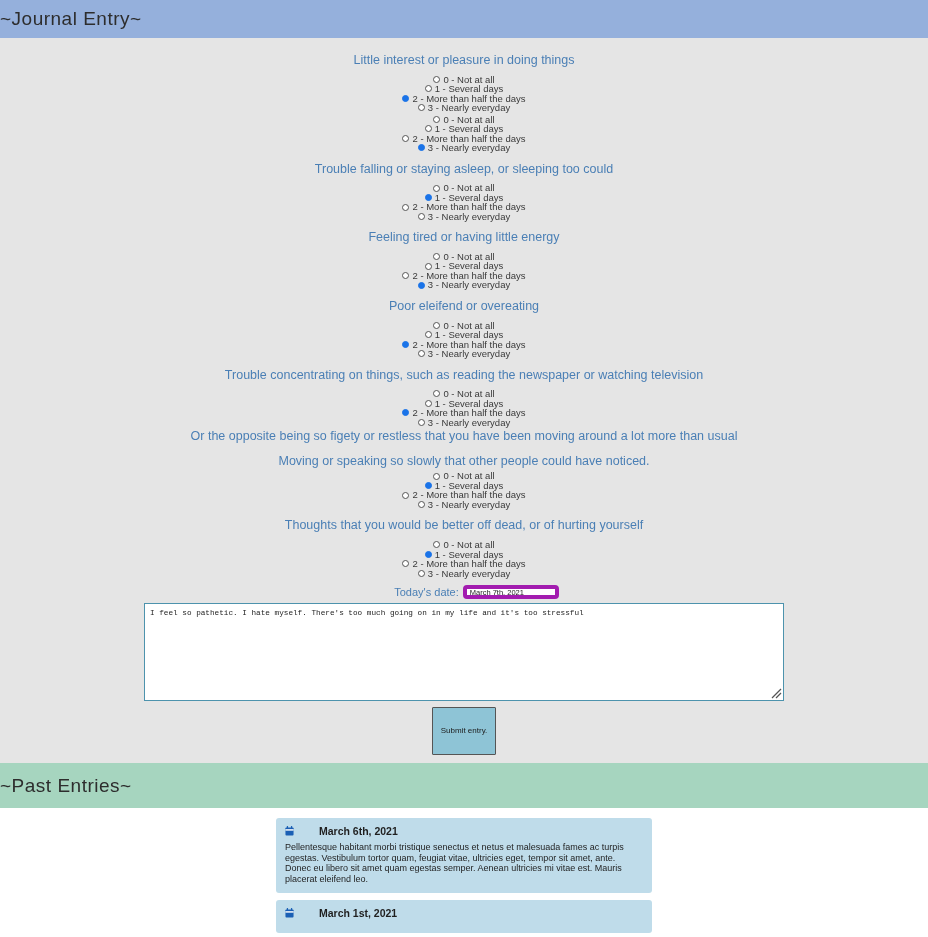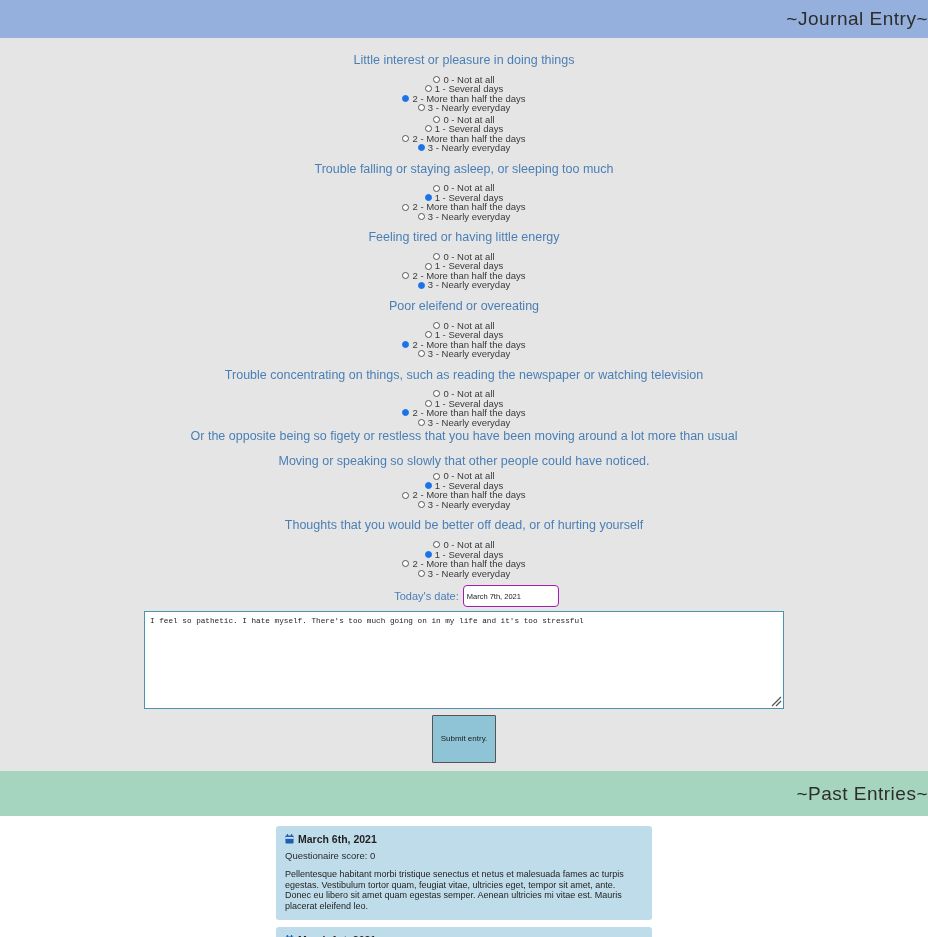--- a/index.html
+++ b/index.html
@@ -7,21 +7,21 @@
     margin: 0; padding: 0;
     width: 928px; height: 937px;
     overflow: hidden;
     background: #ffffff;
     font-family: "Liberation Sans", sans-serif;
   }
 
   
   .banner {
     width: 100%;
-    text-align: right;
+    text-align: left;
     font-weight: 400;
     letter-spacing: 0.5px;
     color: #2d2d2d;
   }
   .banner-journal {
     background: #95b0dc;
     height: 38px;
     line-height: 38px;
     font-size: 19px;
   }
@@ -84,25 +84,25 @@
     justify-content: center;
     align-items: center;
     margin-top: 7px;
     margin-bottom: 4px;
     font-size: 11px;
     color: #4a7fb5;
   }
   .date-label { margin-right: 4px; margin-left: 25px; }
   .date-input {
     width: 96px;
-    height: 22px;
+    height: 14px;
     font-size: 7.5px;
     font-family: "Liberation Sans", sans-serif;
     color: #222;
-    border: 1px solid #a21caf;
+    border: 4px solid #a21caf;
     border-radius: 4px;
     background: #fff;
     padding: 0 3px;
     line-height: 11px;
   }
 
   
   .ta-wrap {
     width: 640px;
     margin: 0 auto;
@@ -160,20 +160,21 @@
     padding: 7px 9px 9px 9px;
     margin-bottom: 7px;
   }
   .entry-head {
     display: flex;
     align-items: center;
     font-size: 10.5px;
     color: #1f1f1f;
     font-weight: 700;
     margin-bottom: 5px;
+    gap: 21px;
   }
   .cal-icon {
     width: 9px; height: 10px;
     margin-right: 4px;
     flex: 0 0 auto;
     display: inline-block;
   }
   .entry-score {
     font-size: 9.5px;
     color: #2a2a2a;
@@ -226,21 +227,21 @@
     <div class="opt">
         <span class="radio"></span>
         <span>2 - More than half the days</span>
       </div>
     <div class="opt">
         <span class="radio checked"></span>
         <span>3 - Nearly everyday</span>
       </div>
   </div>
 
-  <div class="question">Trouble falling or staying asleep, or sleeping too much</div>
+  <div class="question">Trouble falling or staying asleep, or sleeping too could</div>
   <div class="options">
     <div class="opt">
         <span class="radio"></span>
         <span>0 - Not at all</span>
       </div>
     <div class="opt">
         <span class="radio checked"></span>
         <span>1 - Several days</span>
       </div>
     <div class="opt">
@@ -381,21 +382,20 @@
   <div class="entry-card">
     <div class="entry-head">
       <svg class="cal-icon" viewBox="0 0 10 11">
         <rect x="0.5" y="1.5" width="9" height="9" rx="1" fill="#1a5fb4"></rect>
         <rect x="0.5" y="3.5" width="9" height="1.6" fill="#ffffff"></rect>
         <rect x="2" y="0" width="1.4" height="2.6" fill="#1a5fb4"></rect>
         <rect x="6.6" y="0" width="1.4" height="2.6" fill="#1a5fb4"></rect>
       </svg>
       <span>March 6th, 2021</span>
     </div>
-    <div class="entry-score">Questionaire score: 0</div>
     <div class="entry-body">Pellentesque habitant morbi tristique senectus et netus et malesuada fames ac turpis egestas. Vestibulum tortor quam, feugiat vitae, ultricies eget, tempor sit amet, ante. Donec eu libero sit amet quam egestas semper. Aenean ultricies mi vitae est. Mauris placerat eleifend leo.</div>
   </div>
 
   <div class="entry-card">
     <div class="entry-head">
       <svg class="cal-icon" viewBox="0 0 10 11">
         <rect x="0.5" y="1.5" width="9" height="9" rx="1" fill="#1a5fb4"></rect>
         <rect x="0.5" y="3.5" width="9" height="1.6" fill="#ffffff"></rect>
         <rect x="2" y="0" width="1.4" height="2.6" fill="#1a5fb4"></rect>
         <rect x="6.6" y="0" width="1.4" height="2.6" fill="#1a5fb4"></rect>

